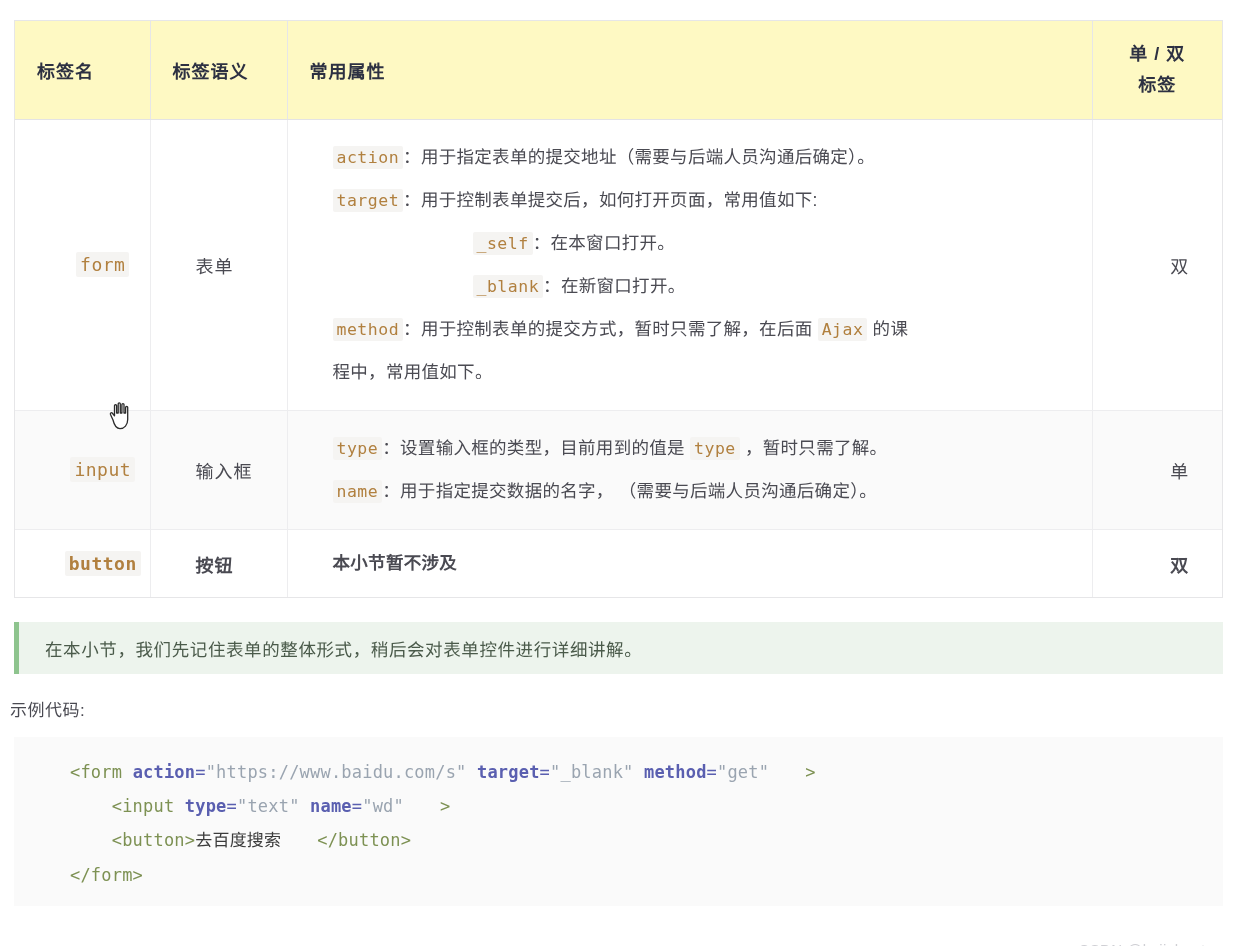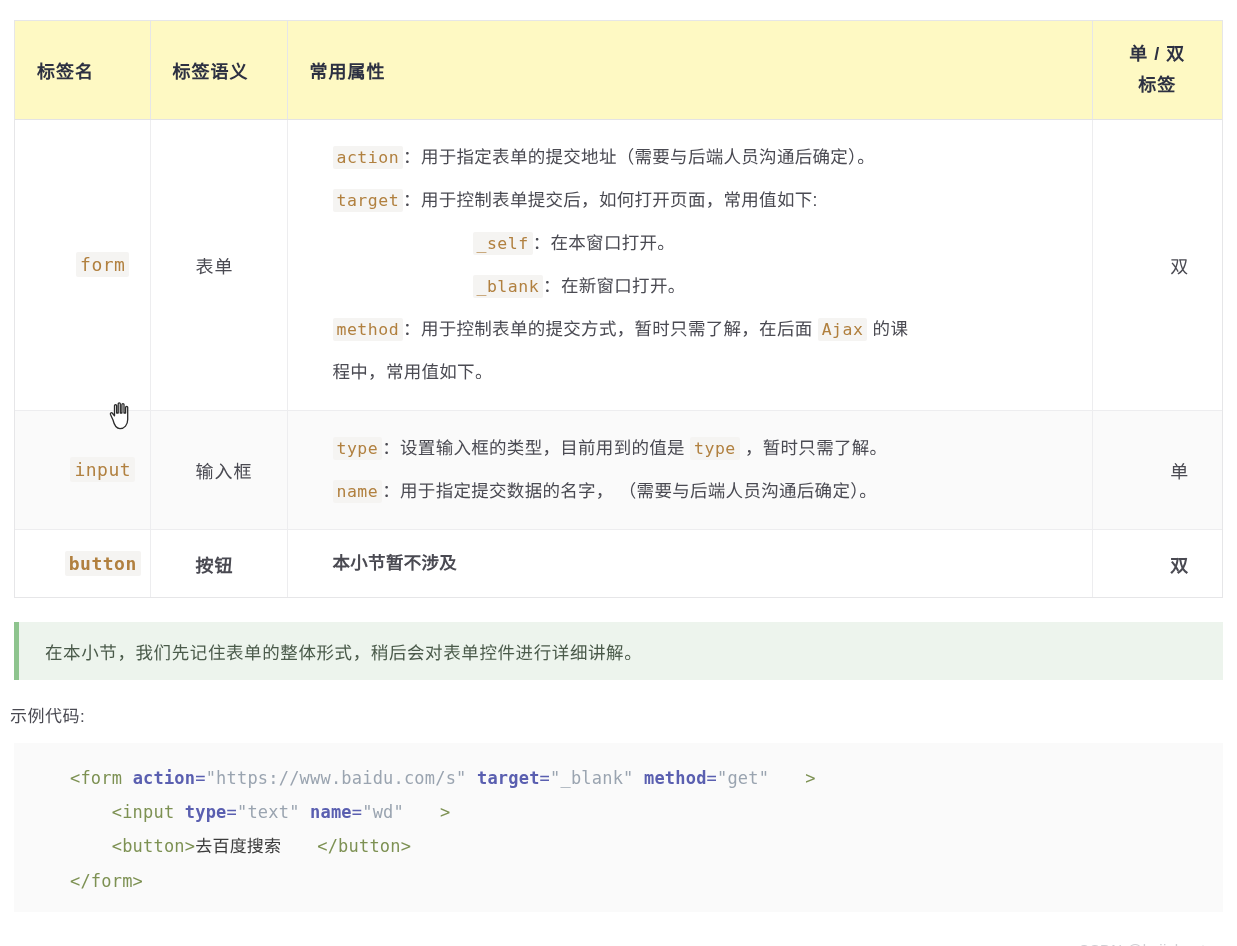--- a/index.html
+++ b/index.html
@@ -141,21 +141,21 @@
   
   .note {
     margin: 24px 14px 0 14px;
     background: #edf4ed;
     border-left: 5px solid #8ec48e;
     padding: 20px 0 20px 26px;
     font-size: 17.5px;
     color: #4a5a4a;
     letter-spacing: 0.6px;
     box-sizing: border-box;
-    height: 58px;
+    height: 52px;
     display: flex;
     align-items: center;
   }
 
   
   .sample-label {
     font-size: 17px;
     color: #4a4a52;
     padding: 22px 0 0 10px;
     letter-spacing: 0.5px;

